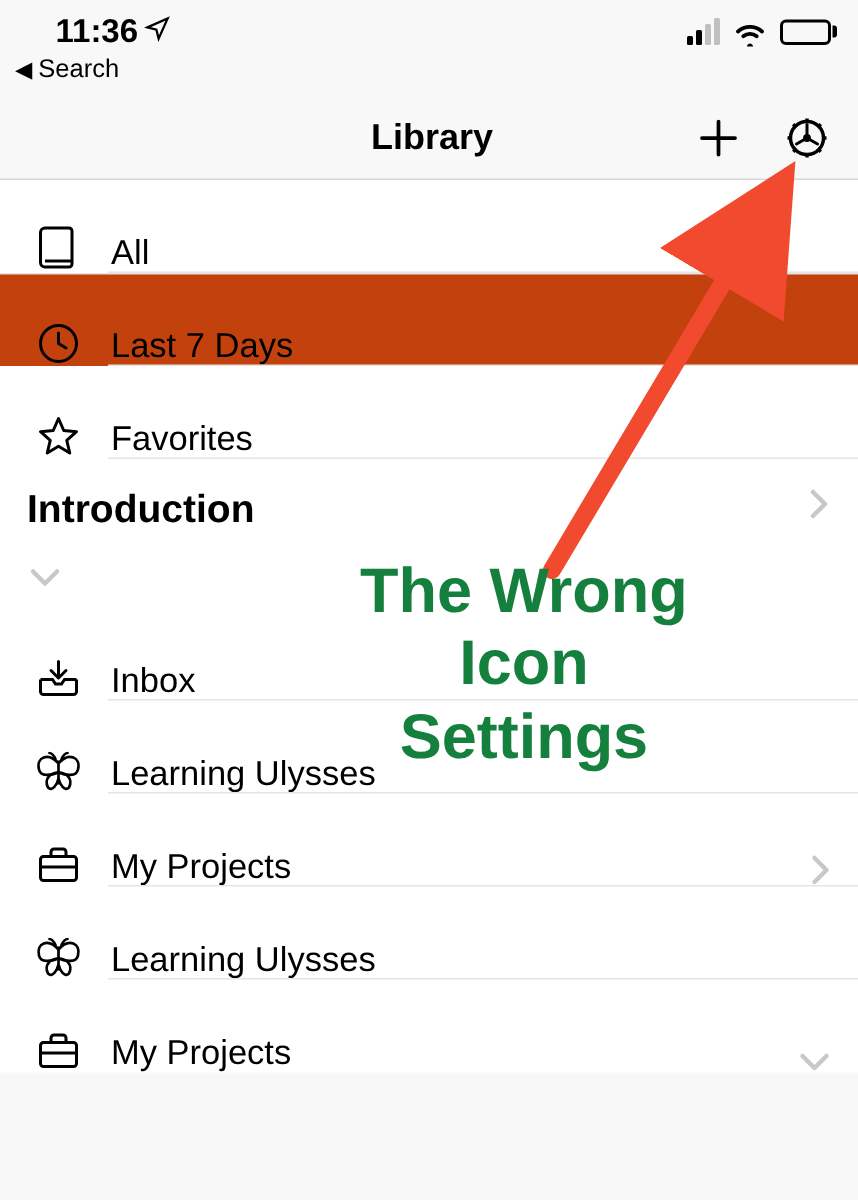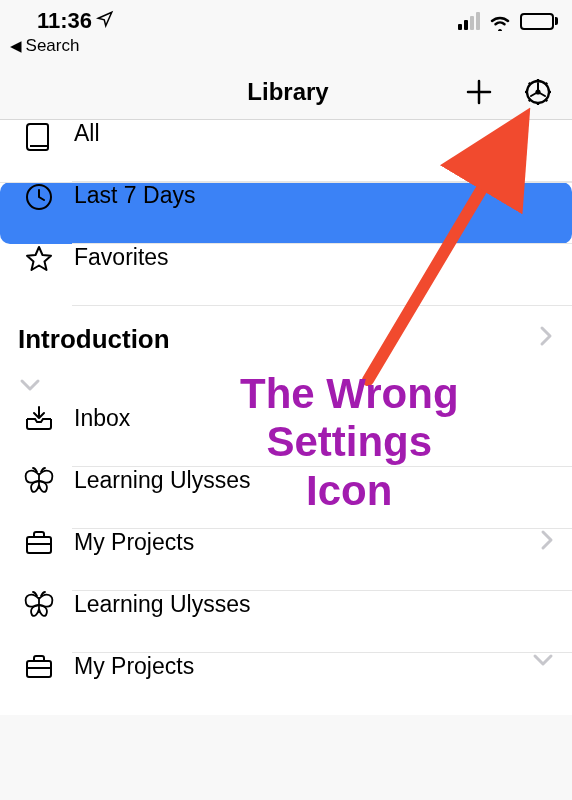--- a/index.html
+++ b/index.html
@@ -77,26 +77,26 @@
     gap: 28px;
   }
   .plus-icon svg, .gear-icon svg { display: block; }
 
   
   .list {
     background: #fff;
   }
   .row {
     display: flex;
-    align-items: flex-start;
+    align-items: flex-end;
     min-height: 62px;
     padding: 0 18px 0 22px;
     position: relative;
   }
-  .row.selected { background: #3b82f6; border-radius: 10px; }
+  .row.selected { background: #c2410c; }
   .row .icon {
     width: 34px;
     display: flex;
     justify-content: center;
   }
   .row .icon svg { display: block; }
   .row .label {
     flex: 1;
     font-size: 23px;
     padding-left: 18px;
@@ -128,21 +128,21 @@
     font-size: 26px;
     font-weight: 800;
   }
   .chevron svg { display: block; }
 
   
   .annotation {
     position: absolute;
     top: 370px;
     left: 240px;
-    color: #a21caf;
+    color: #15803d;
     font-size: 42px;
     font-weight: 800;
     text-align: center;
     line-height: 1.15;
     pointer-events: none;
     z-index: 50;
   }
   .arrow {
     position: absolute;
     pointer-events: none;
@@ -358,15 +358,15 @@
   <defs>
     <marker id="arrowhead" markerWidth="8" markerHeight="8" refX="6" refY="4" orient="auto">
       <polygon points="0 0, 8 4, 0 8" fill="#f14a2e"></polygon>
     </marker>
   </defs>
   <line x1="368" y1="380" x2="518" y2="128" stroke="#f14a2e" stroke-width="12" marker-end="url(#arrowhead)" stroke-linecap="round"></line>
 </svg>
 
 <div class="annotation">
   <div>The Wrong</div>
+  <div>Icon</div>
   <div>Settings</div>
-  <div>Icon</div>
 </div>
 
 </body></html>

